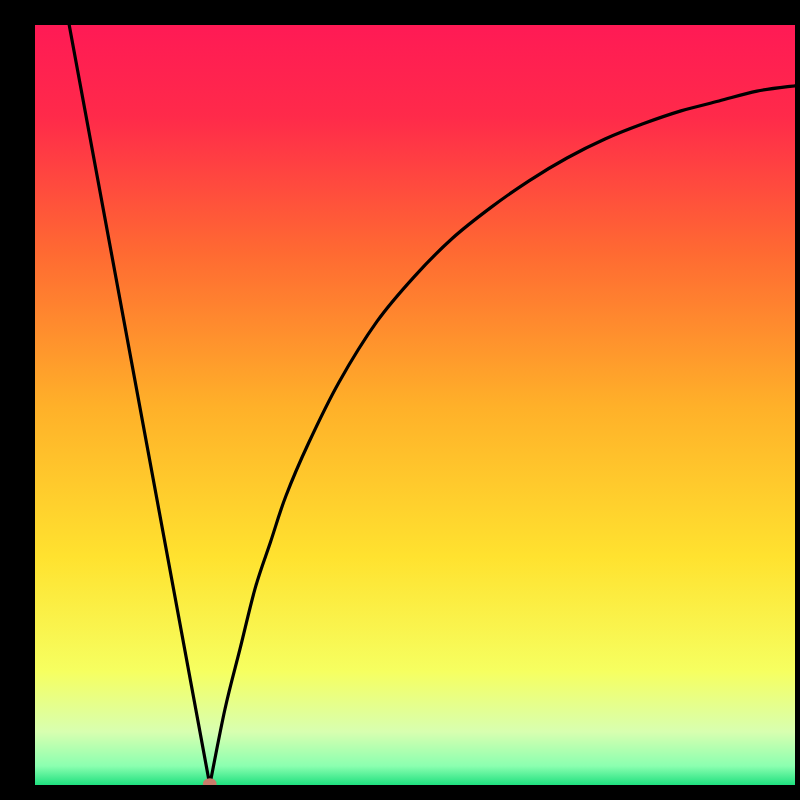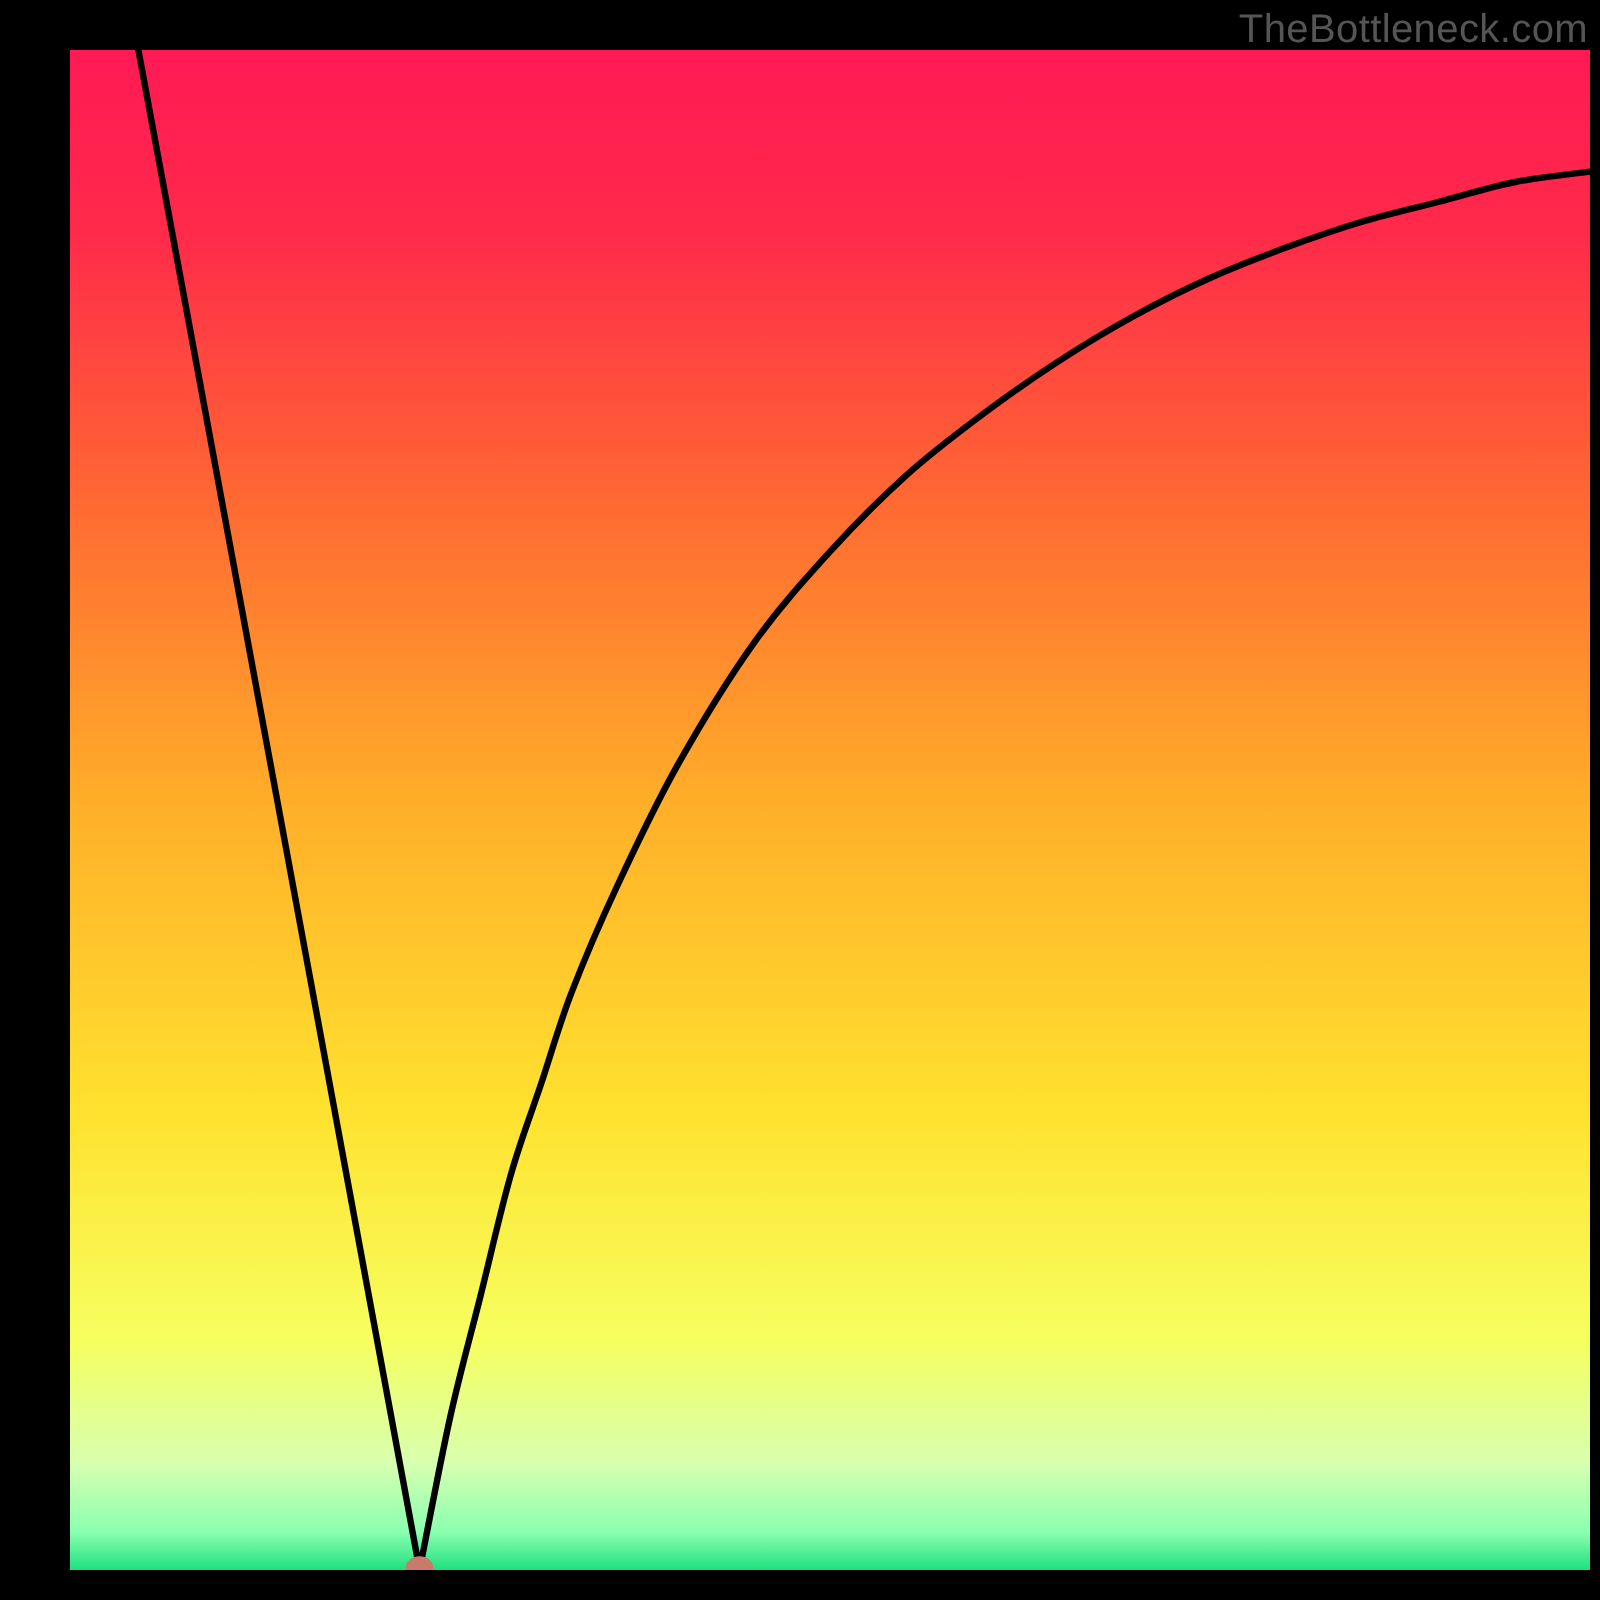--- a/index.html
+++ b/index.html
@@ -54,15 +54,14 @@
             <stop offset="97.5%" stop-color="#8bffb0"></stop>
             <stop offset="100%" stop-color="#1fe07f"></stop>
           </linearGradient>
       </defs>
       <rect id="bg-rect" x="0" y="0" width="760" height="760" fill="url(#bg-grad)"></rect>
       <path id="curve-path" d="M 34.199999999999996 0 L 174.8 760 L 174.8 760 C 177.33333333333334 747.3333333333334, 184.93333333333334 706.8, 190 684 C 195.06666666666666 661.2, 200.13333333333335 643.4666666666667, 205.20000000000002 623.2 C 210.26666666666668 602.9333333333334, 215.33333333333331 580.1333333333333, 220.39999999999998 562.4 C 225.46666666666664 544.6666666666666, 230.53333333333333 532, 235.6 516.8 C 240.66666666666666 501.59999999999997, 244.4666666666667 487.66666666666663, 250.8 471.2 C 257.1333333333333 454.73333333333335, 264.7333333333333 437, 273.59999999999997 418 C 282.46666666666664 399, 292.6 377.46666666666664, 304 357.2 C 315.4 336.93333333333334, 329.3333333333333 314.1333333333334, 342 296.40000000000003 C 354.6666666666667 278.6666666666667, 367.3333333333333 264.7333333333333, 380 250.79999999999995 C 392.6666666666667 236.86666666666662, 405.33333333333337 224.20000000000007, 418.00000000000006 212.80000000000007 C 430.66666666666674 201.40000000000006, 443.33333333333337 191.9, 456 182.39999999999998 C 468.66666666666663 172.89999999999995, 481.3333333333333 164.03333333333327, 494 155.79999999999995 C 506.6666666666667 147.56666666666663, 519.3333333333334 139.96666666666667, 532 133 C 544.6666666666666 126.03333333333335, 557.3333333333334 119.7, 570 114 C 582.6666666666666 108.3, 595.3333333333334 103.48666666666662, 608 98.79999999999995 C 620.6666666666666 94.11333333333329, 633.3333333333334 89.67999999999999, 646 85.88 C 658.6666666666666 82.08, 671.3333333333334 79.29333333333334, 684 76 C 696.6666666666666 72.70666666666666, 709.3333333333334 68.65333333333335, 722 66.12 C 734.6666666666666 63.586666666666666, 753.6666666666666 61.68666666666663, 760 60.799999999999955" stroke="#000" stroke-width="3.2" fill="none" stroke-linejoin="round" stroke-linecap="round"></path>
       <ellipse id="marker-dot" cx="174.8" cy="758.48" rx="6.840000000000001" ry="5.319999999999999" fill="#c97b6a"></ellipse>
     </svg>
   </div>
 
-  <div class="watermark">TheBottleneck.com</div>
 
 </div>
 
 </body></html>

